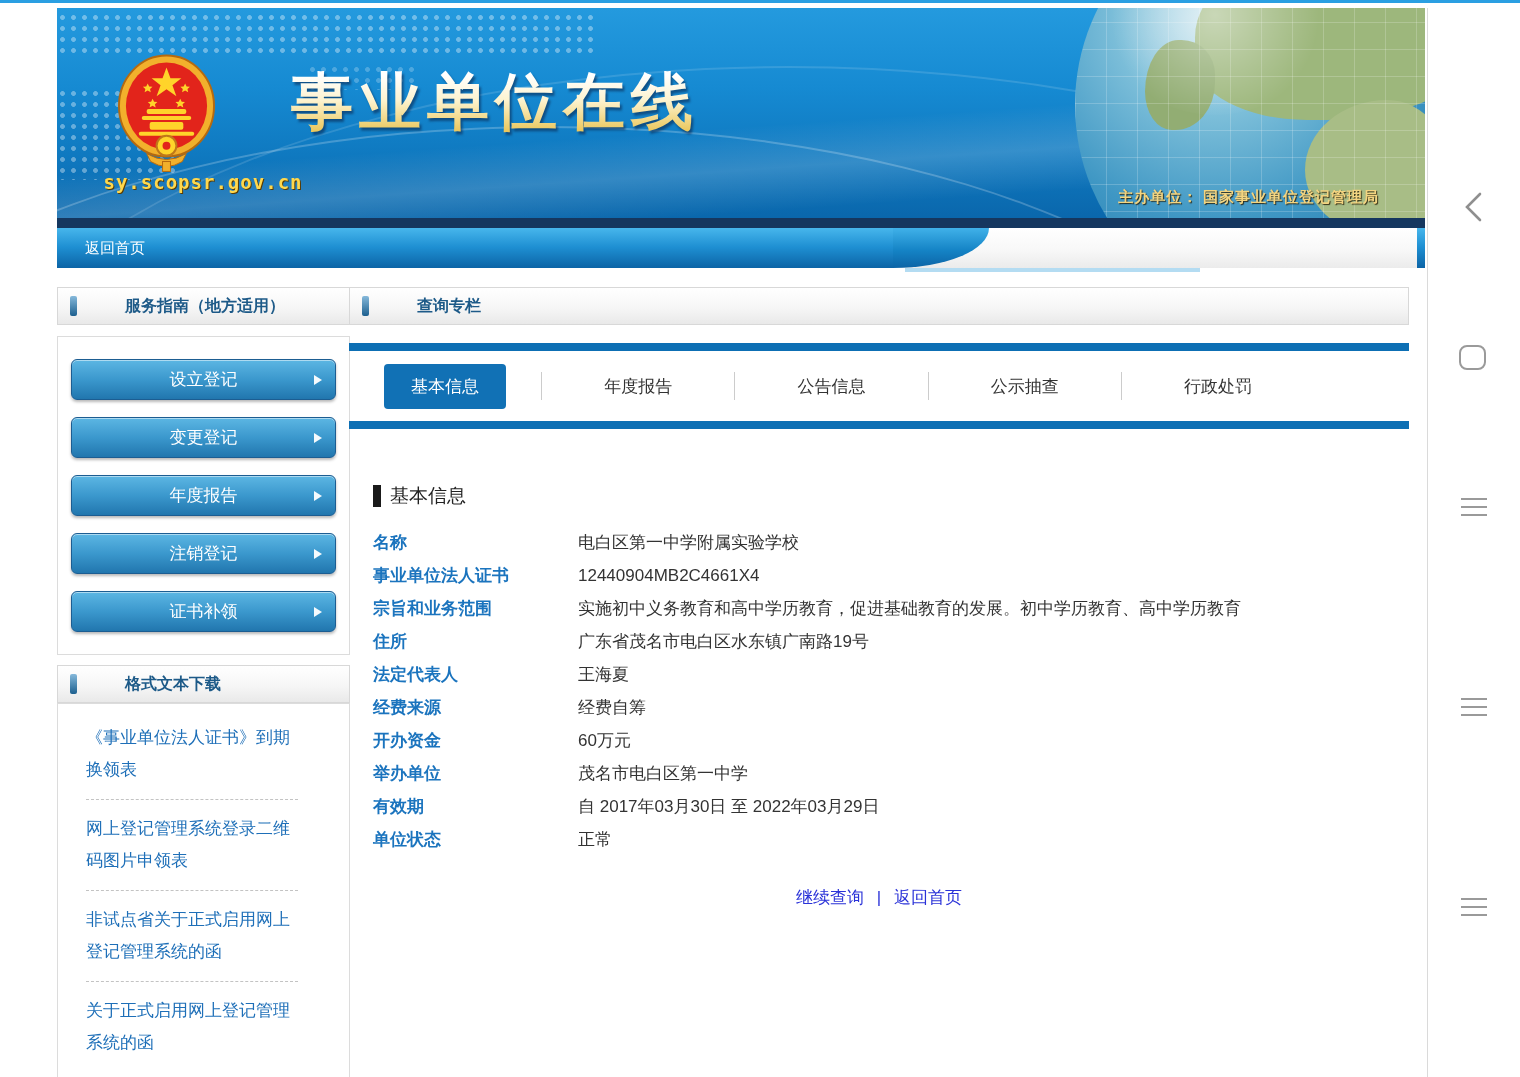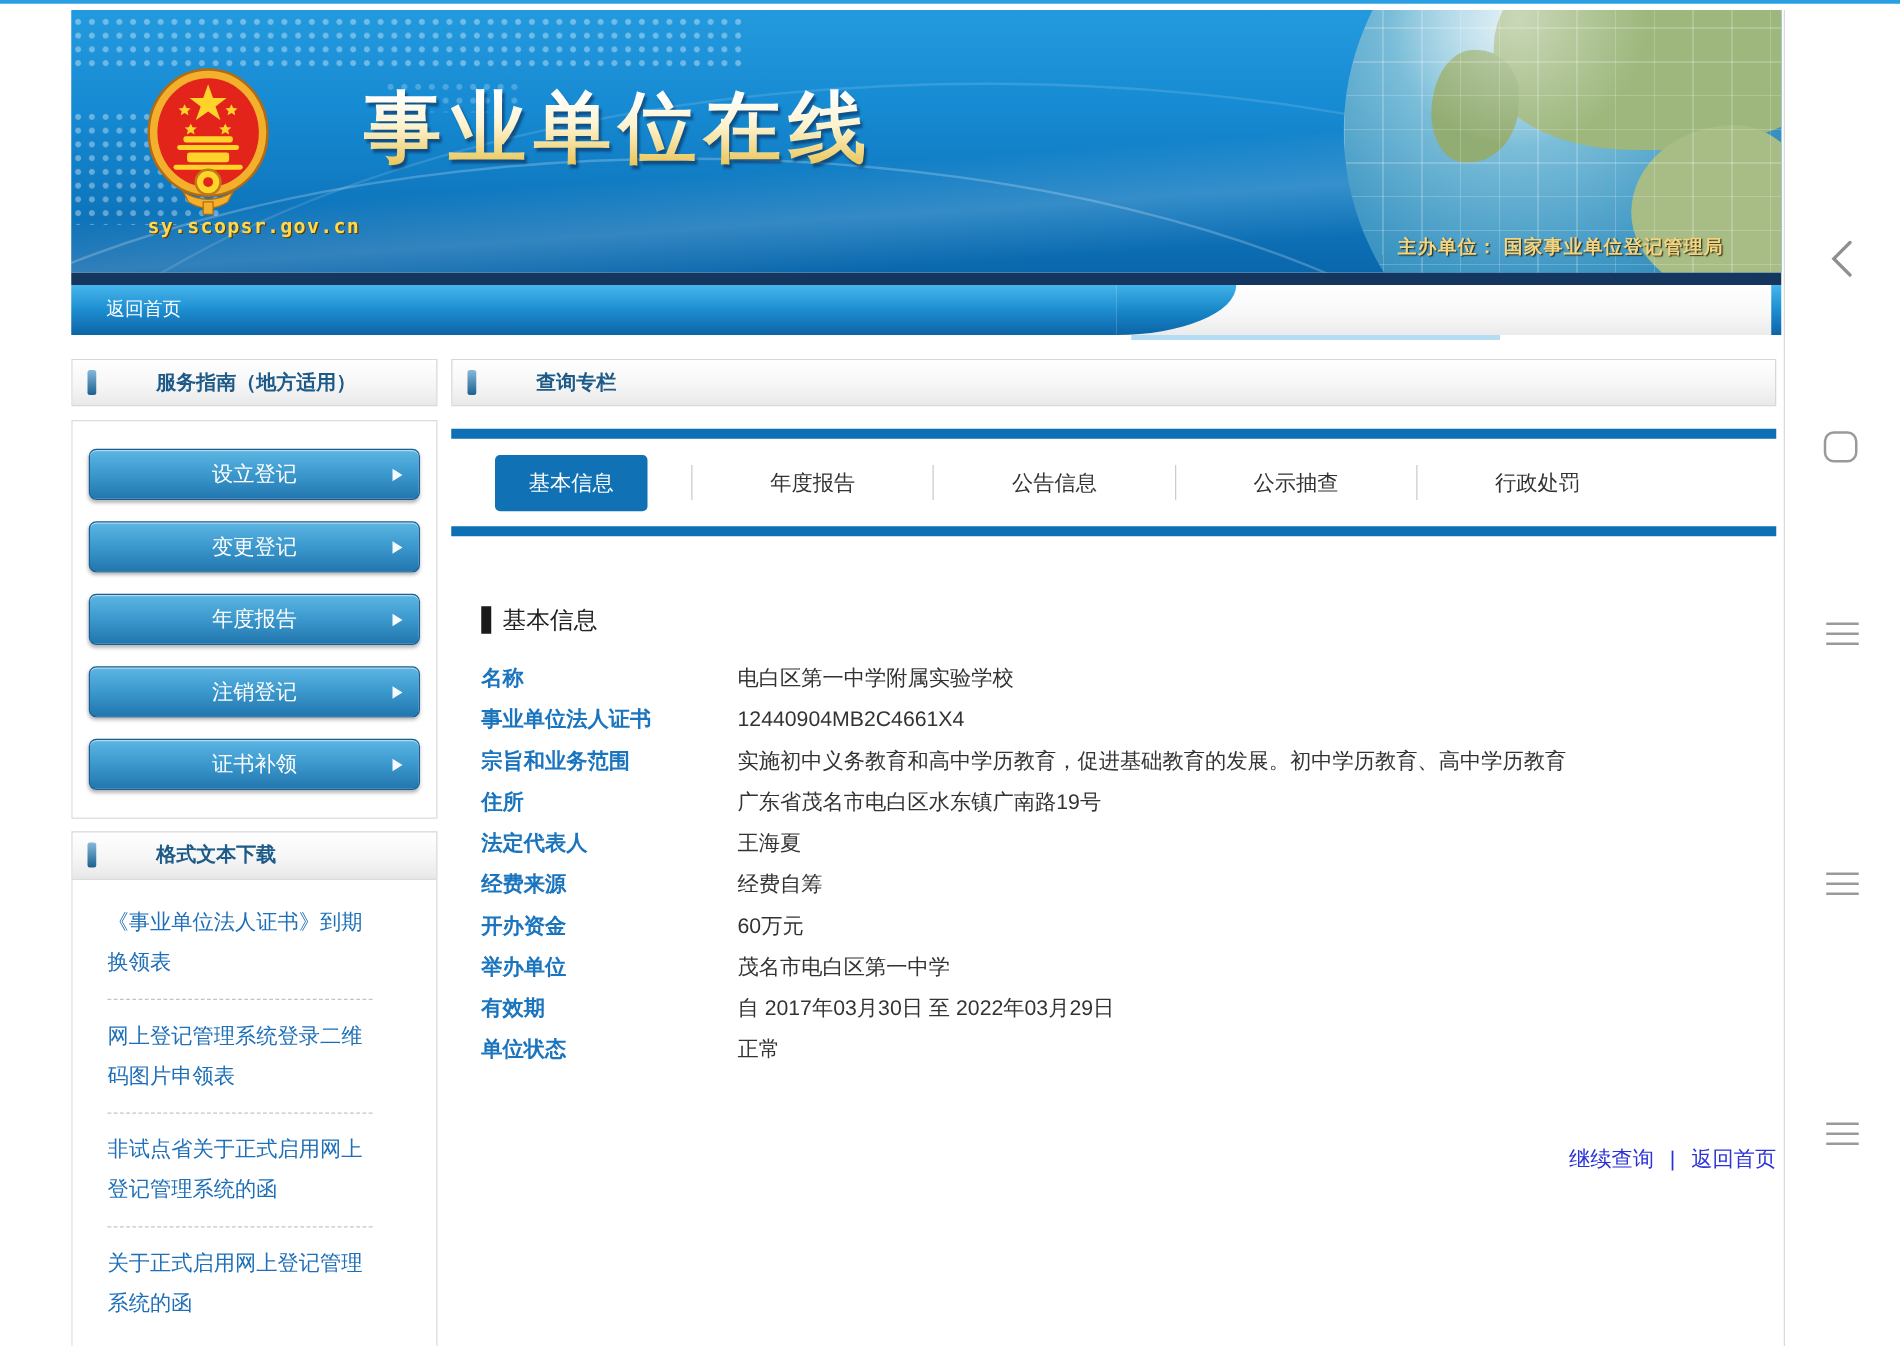--- a/index.html
+++ b/index.html
@@ -29,21 +29,21 @@
     background-image:repeating-linear-gradient(0deg,rgba(255,255,255,.20) 0 1px,transparent 1px 27px),
       repeating-linear-gradient(90deg,rgba(255,255,255,.20) 0 1px,transparent 1px 31px);}
   .land{position:absolute;background:#9db77c;}
   .land.l1{left:120px;top:60px;width:300px;height:170px;border-radius:46% 54% 60% 40%/55% 45% 62% 38%;}
   .land.l2{left:230px;top:210px;width:150px;height:140px;border-radius:55% 45% 40% 60%/50% 60% 40% 50%;background:#a8bd86;}
   .land.l3{left:70px;top:150px;width:70px;height:90px;border-radius:50% 50% 60% 40%/60% 40% 55% 45%;background:#92ad73;}
   .globe .shine{position:absolute;left:30px;top:25px;width:220px;height:200px;border-radius:50%;
     background:radial-gradient(circle,rgba(255,255,255,.45),rgba(255,255,255,0) 70%);}
   .emblem{position:absolute;left:60px;top:46px;width:99px;height:120px;}
   .site-url{position:absolute;left:38px;top:163px;width:216px;text-align:center;
-    font-family:"DejaVu Sans Mono",monospace;font-weight:bold;font-size:16px;letter-spacing:1px;
+    font-family:"DejaVu Sans Mono",monospace;font-weight:bold;font-size:19px;letter-spacing:1px;
     color:#ffd84d;text-shadow:1px 1px 0 #5a3b00;}
   .site-title{position:absolute;left:234px;top:52px;
     font-family:"Liberation Serif",serif;font-weight:bold;font-size:62px;letter-spacing:6px;
     background:linear-gradient(180deg,#ffffff 18%,#fdf3cf 48%,#e9c352 88%);
     -webkit-background-clip:text;background-clip:text;color:transparent;
     filter:drop-shadow(2px 3px 1px rgba(10,35,75,.55));}
   .organizer{position:absolute;right:46px;top:180px;
     font-family:"Liberation Serif",serif;font-weight:bold;font-size:15px;letter-spacing:1px;
     color:#f3d480;text-shadow:1px 1px 1px rgba(35,25,0,.85);margin-left:12px;}
   .banner-strip{height:10px;background:#15375f;}
@@ -77,37 +77,37 @@
     color:#fff;font-size:17px;display:flex;align-items:center;justify-content:center;
     margin-bottom:17px;cursor:pointer;}
   .side-btn:last-child{margin-bottom:0;}
   .btn-arrow{position:absolute;right:13px;top:15px;width:0;height:0;
     border-left:8px solid #ffffff;border-top:5px solid transparent;border-bottom:5px solid transparent;opacity:.95;}
   .dl-header{margin-top:10px;}
   .link-box{padding:18px 18px 20px 28px;height:420px;}
   .side-link{width:212px;color:#1e6fb8;font-size:17px;font-weight:500;line-height:32px;cursor:pointer;}
   .side-sep{width:212px;border-top:1px dashed #c3c3c3;margin:13px 0;}
 
-  .main{position:absolute;left:304px;top:0;width:1060px;}
+  .main{position:absolute;left:292px;top:0;width:1060px;}
   .blue-bar{height:8px;background:#0d6fb4;}
   .bar1{margin-top:18px;}
   .tabs{display:flex;align-items:center;height:70px;padding-right:95px;}
   .tab-slot{flex:1;display:flex;justify-content:center;}
   .tab{font-size:17px;color:#333;cursor:pointer;}
   .tab.active{background:#1171b5;color:#fff;padding:11px 27px;border-radius:4px;}
   .tab-div{width:1px;height:28px;background:#cccccc;}
 
   .section-title{margin:54px 0 0 24px;display:flex;align-items:center;}
   .title-bar{width:8px;height:22px;background:#1a1a1a;margin-right:9px;}
   .section-title .stext{font-size:19px;color:#222;}
   .fields{margin:17px 0 0 24px;}
   .field-row{display:flex;align-items:center;line-height:33px;font-size:17px;}
   .field-label{width:205px;flex-shrink:0;color:#1b74be;font-weight:bold;align-self:center;}
   .field-value{color:#333;width:818px;}
-  .footer-links{margin-top:60px;text-align:right;font-size:17px;color:#2a32d8;}
+  .footer-links{margin-top:30px;text-align:center;font-size:17px;color:#2a32d8;}
   .footer-links .flink{color:#2a32d8;cursor:pointer;}
   .footer-links .fsep{margin:0 8px;color:#2a32d8;}
 
   
   .right-border{position:absolute;left:1427px;top:8px;width:1px;height:1069px;background:#dadada;}
   .chrome{position:absolute;color:#8f8f8f;}
   .chev{left:1461px;top:190px;}
   .csquare{left:1459px;top:345px;width:27px;height:25px;box-sizing:border-box;border:2px solid #9a9a9a;border-radius:8px;}
   .burger{left:1461px;width:26px;}
   .burger span{display:block;height:2px;background:#9a9a9a;margin-bottom:6px;}

